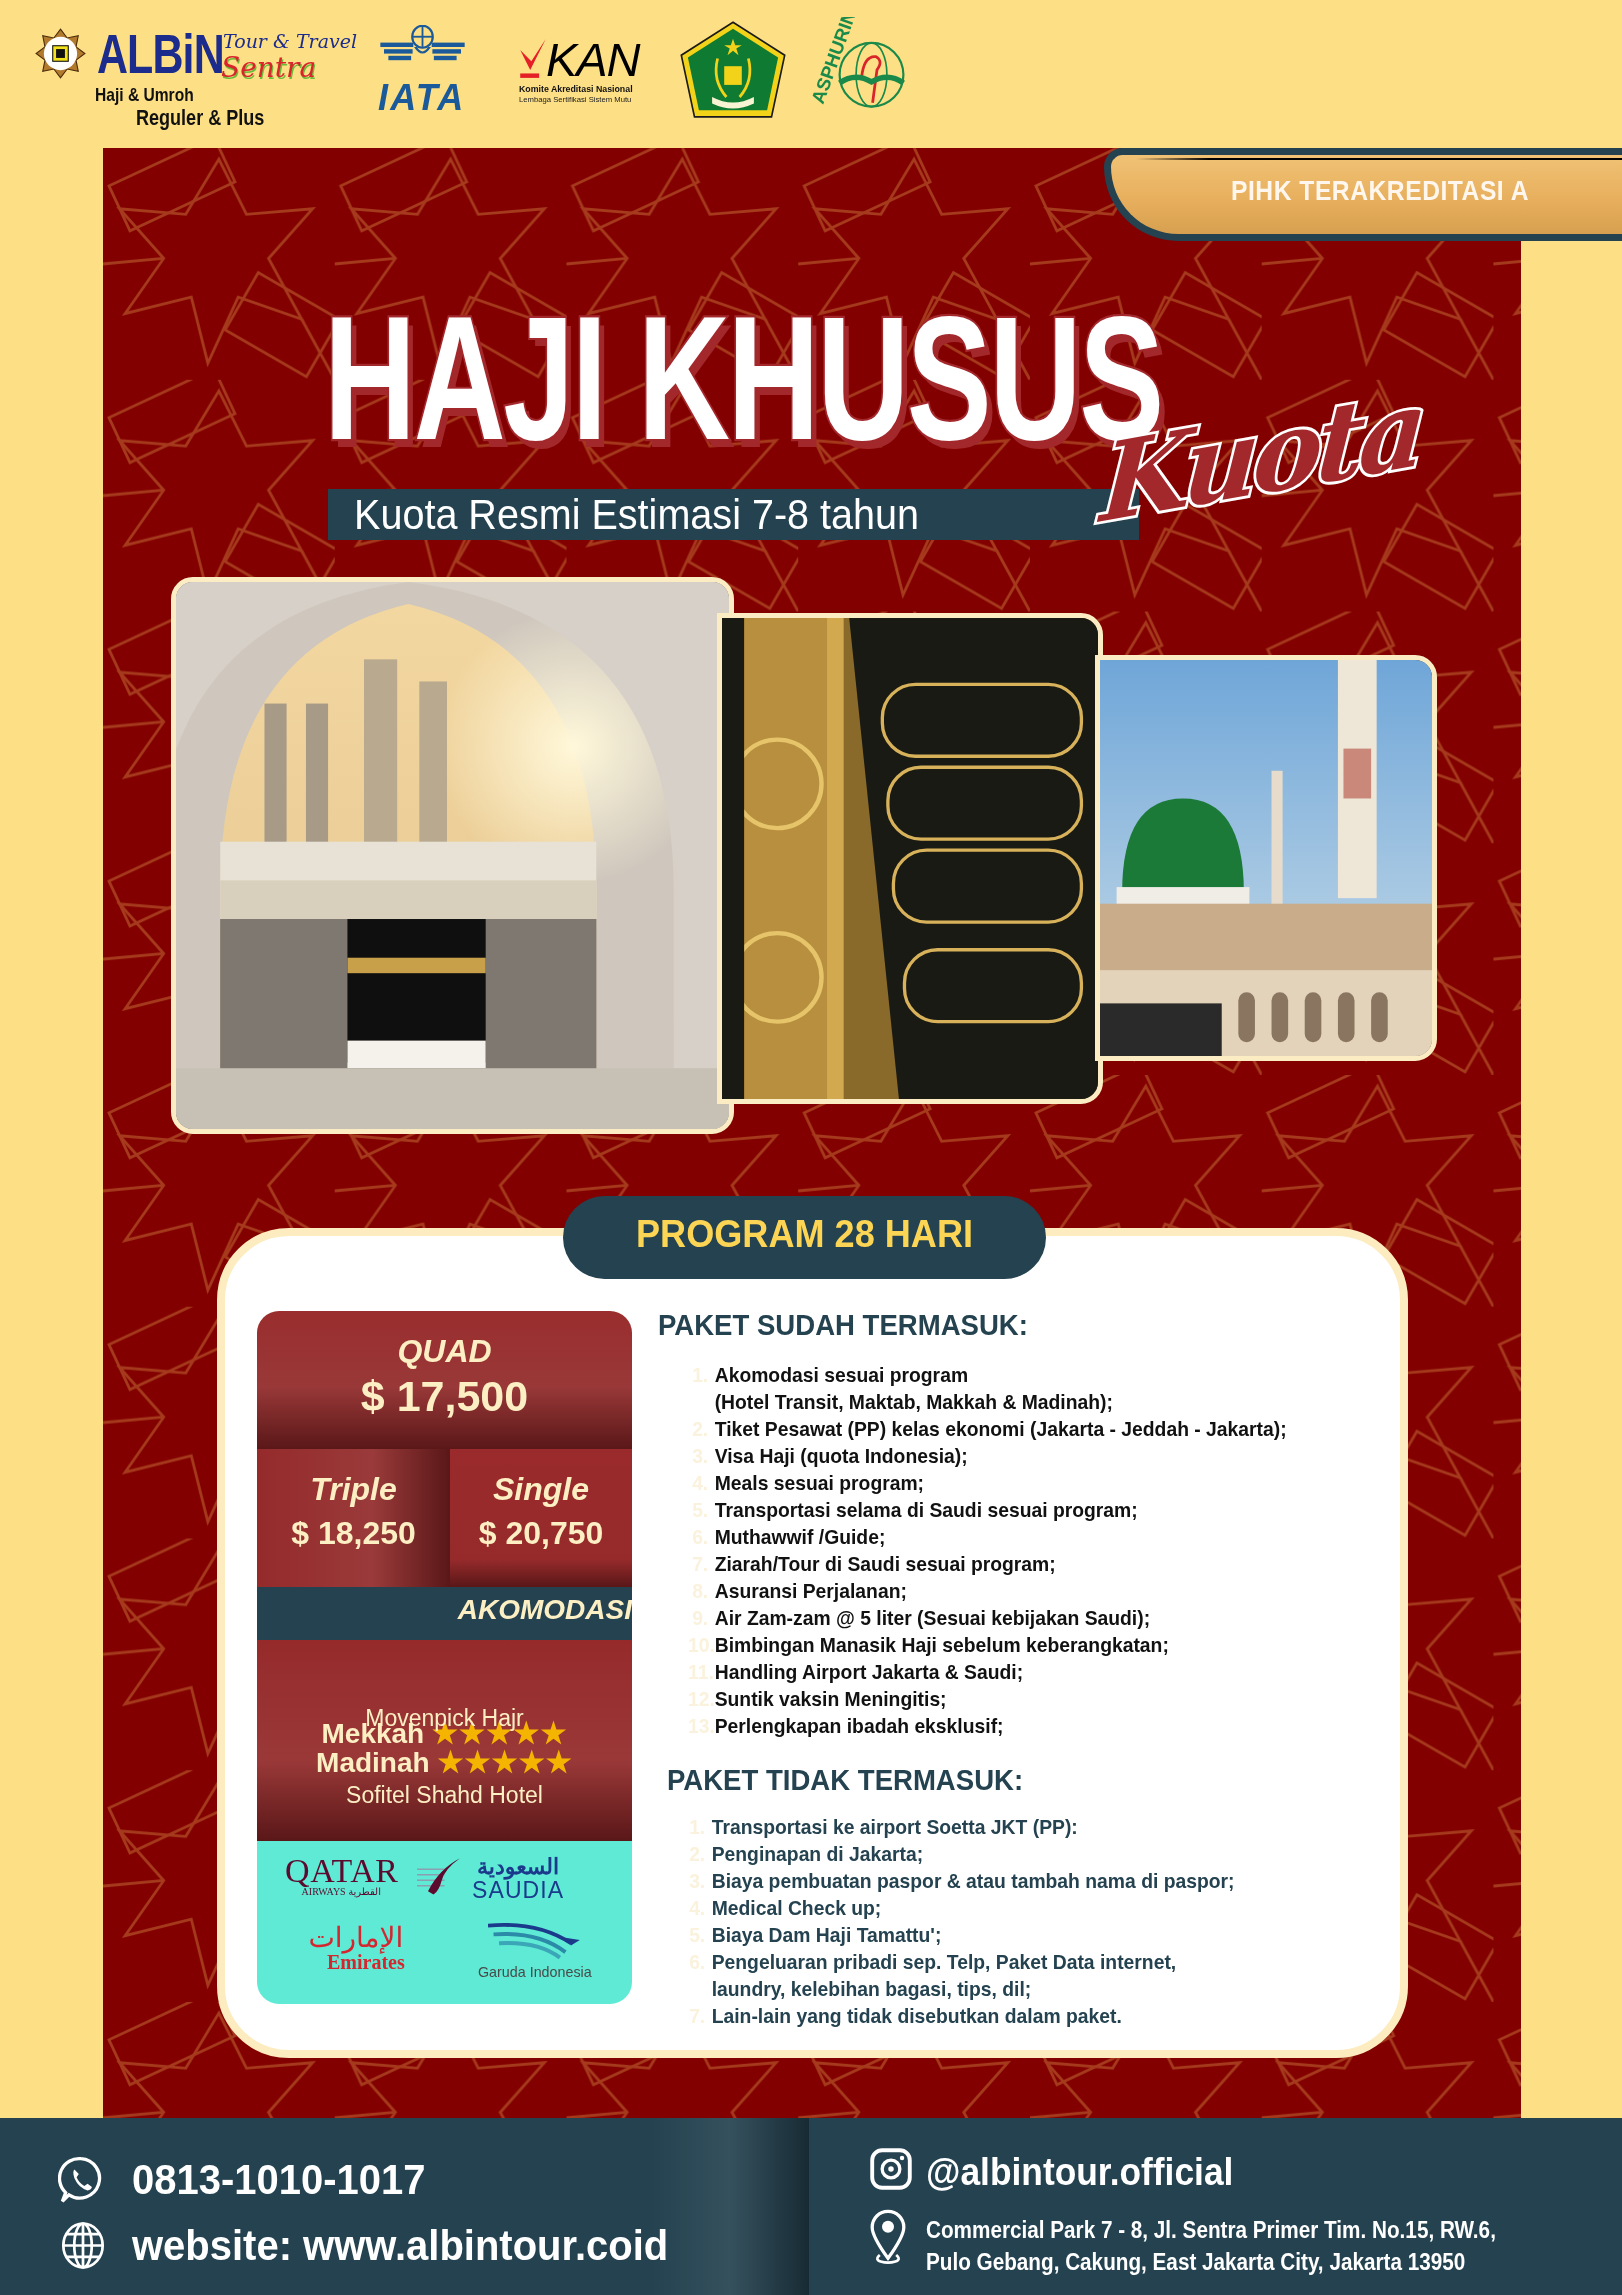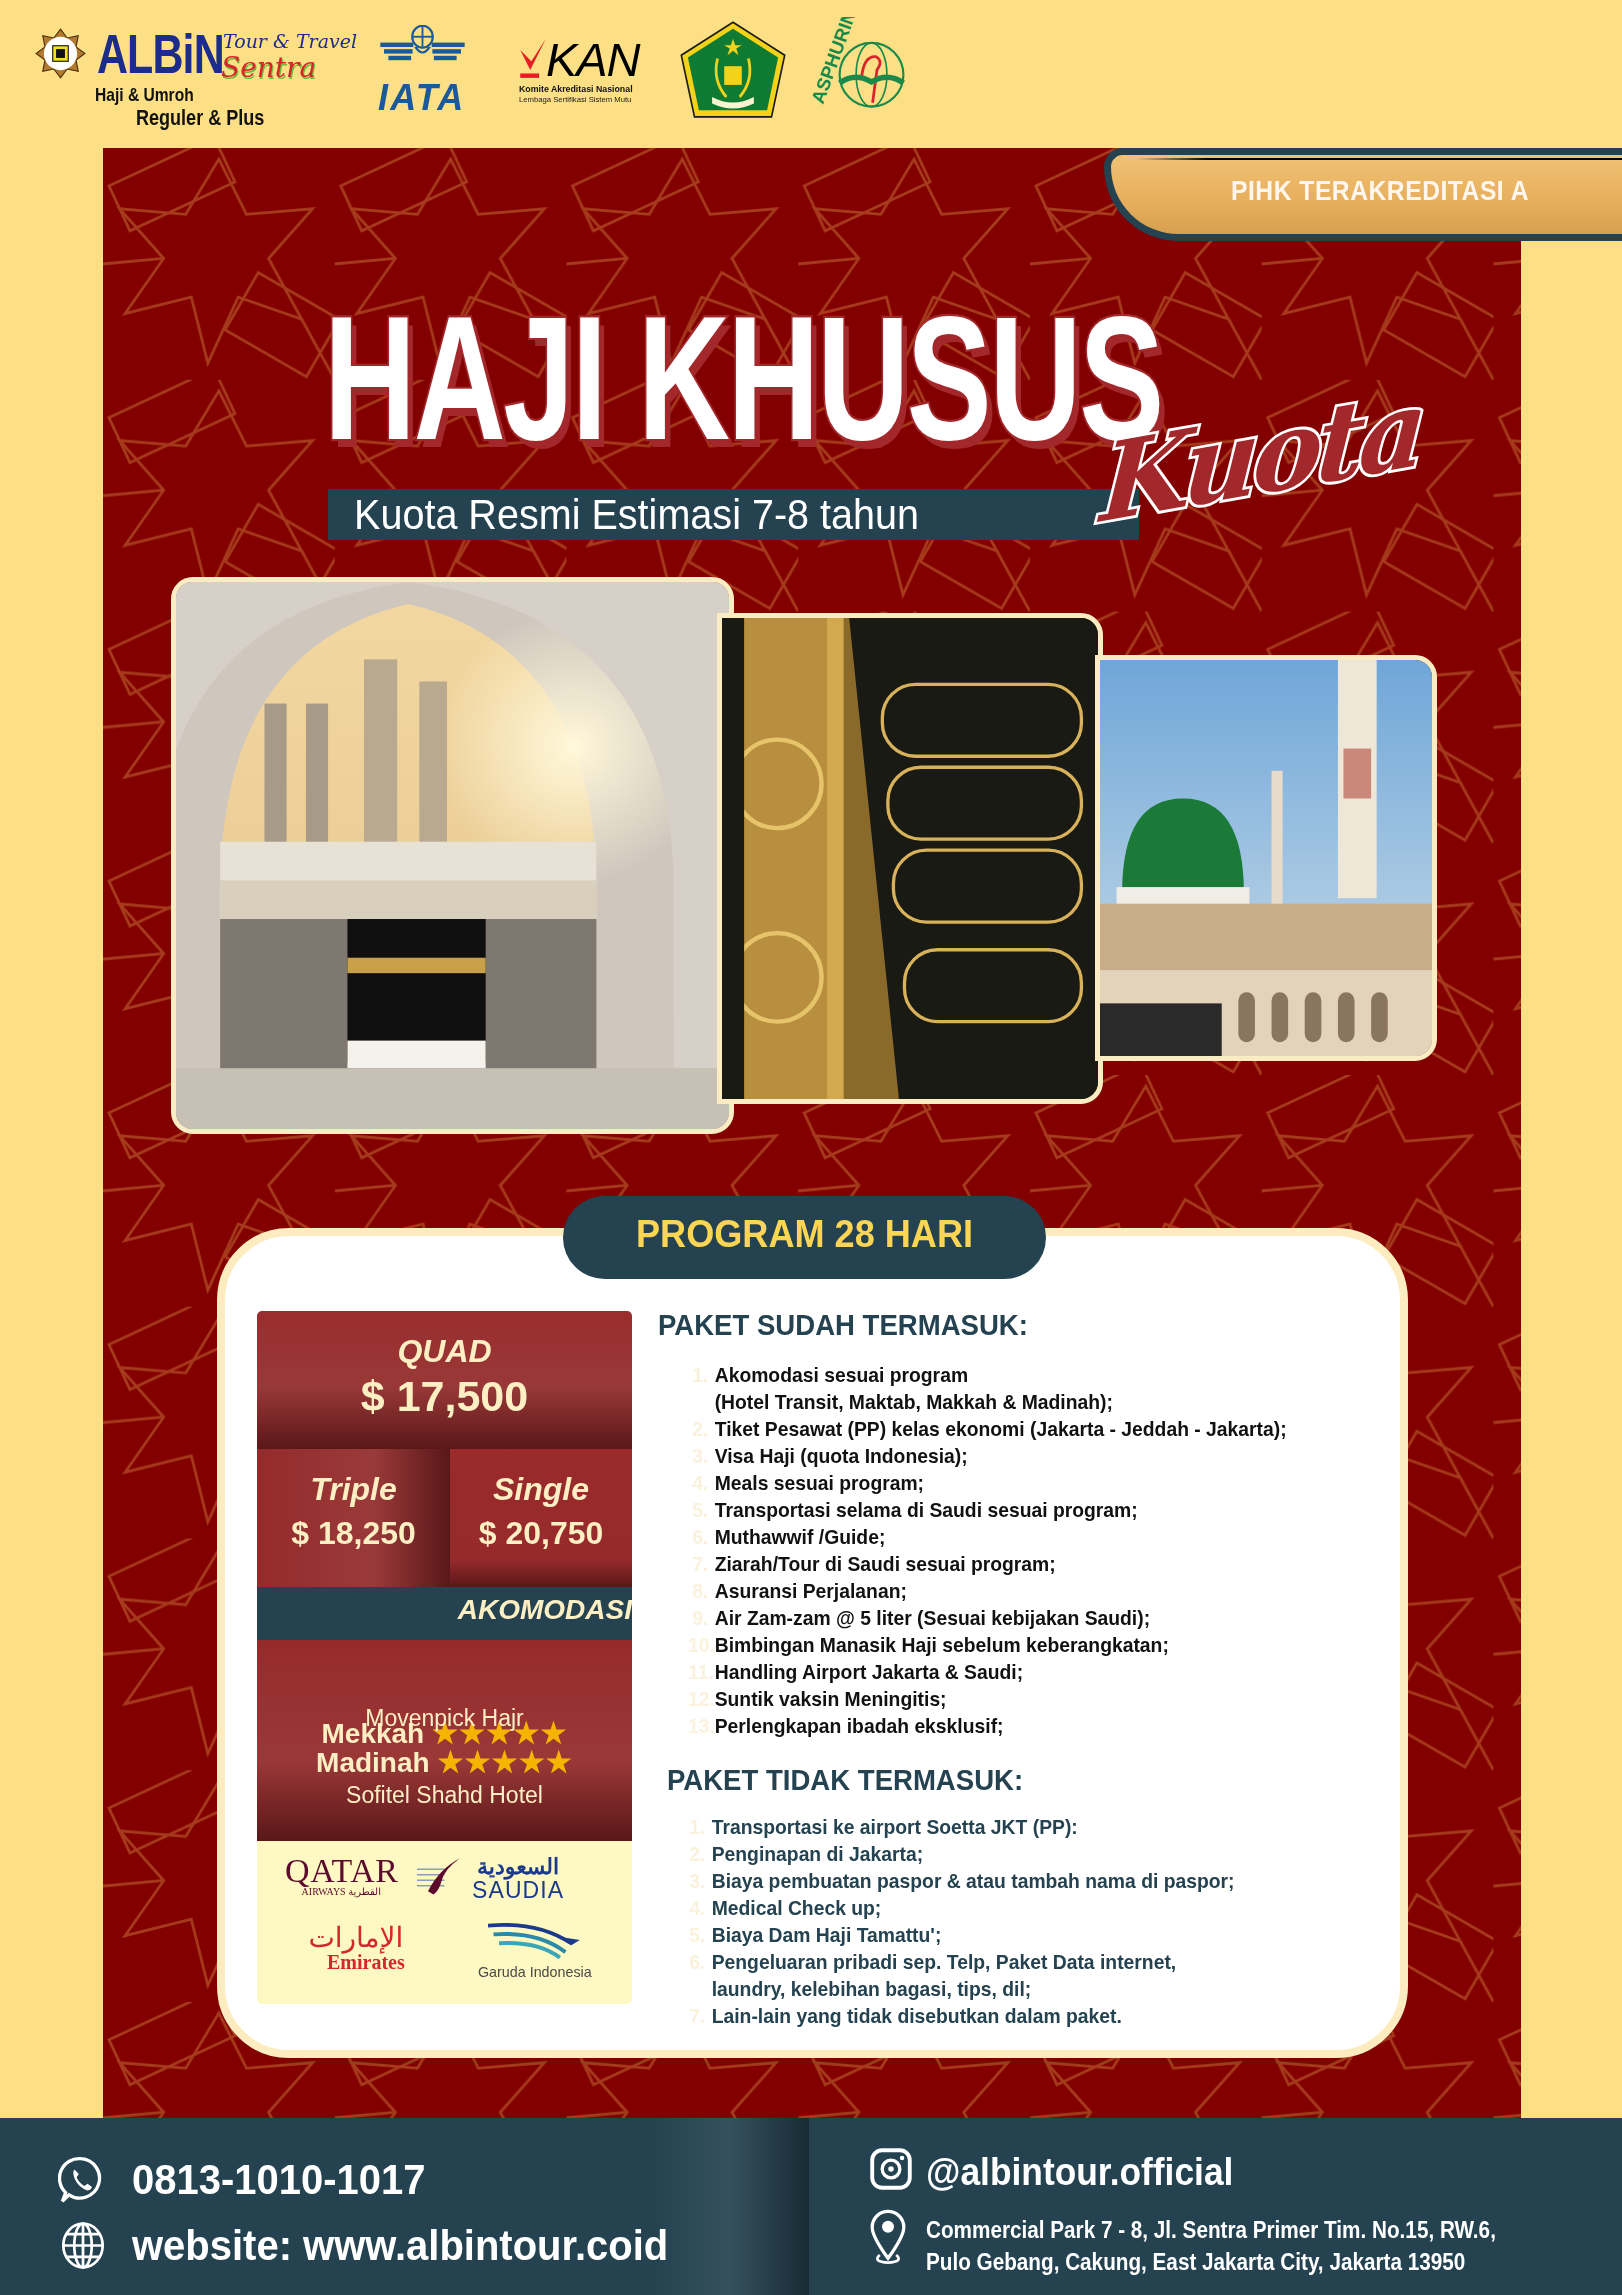--- a/index.html
+++ b/index.html
@@ -109,21 +109,21 @@
     color: #fcd555; z-index: 4; transform: scaleX(0.95);
   }
 
   
   .info-card {
     left: 217px; top: 1228px; width: 1191px; height: 830px; background: #fff;
     border: 8.8px solid #fcecbf; border-radius: 72px; z-index: 2;
   }
 
   
-  .price-box { left: 257px; top: 1311px; width: 375px; height: 693px; border-radius: 5px; overflow: hidden; z-index: 3; }
+  .price-box { left: 257px; top: 1311px; width: 375px; height: 693px; border-radius: 22px; overflow: hidden; z-index: 3; }
   .quad-cell {
     left: 0; top: 0; width: 375px; height: 138px;
     background: linear-gradient(180deg, #9a2d2e 0%, #993838 55%, #5a1718 100%);
   }
   .quad-label { left: 0; top: 22px; width: 375px; text-align: center; font-weight: 700; font-style: italic; font-size: 32px; color: #fdefc4; }
   .quad-price { left: 0; top: 61px; width: 375px; text-align: center; font-weight: 700; font-size: 43px; color: #fdefc4; }
   .triple-cell {
     left: 0; top: 138px; width: 193px; height: 138px;
     background: linear-gradient(90deg, #952a2b 0%, #9a3a3a 60%, #5a1718 100%);
   }
@@ -135,21 +135,21 @@
   .cell-price { width: 100%; text-align: center; font-weight: 700; font-size: 32px; color: #fdefc4; top: 66px; left: 0; }
   .akom-header { left: 0; top: 276px; width: 375px; height: 53px; background: #244250; }
   .akom-header-text { left: 0; top: 283px; width: 375px; text-align: right; font-weight: 700; font-style: italic; font-size: 28px; color: #fdefc4; }
   .hotel-cell {
     left: 0; top: 329px; width: 375px; height: 201px;
     background: linear-gradient(180deg, #962a2b 0%, #9a3838 60%, #5a1718 100%);
   }
   .hotel-city { width: 375px; left: 0; text-align: center; font-weight: 700; font-size: 28px; color: #fdefc4; white-space: nowrap; }
   .hotel-city .stars { color: #f5b400; font-size: 29px; letter-spacing: 1.1px; }
   .hotel-name { width: 375px; left: 0; text-align: center; font-size: 23px; color: #fdefc4; }
-  .airline-cell { left: 0; top: 530px; width: 375px; height: 163px; background: #fef9c3; }
+  .airline-cell { left: 0; top: 530px; width: 375px; height: 163px; background: #5eead4; }
   .airline { position: absolute; text-align: center; }
   .qatar { left: 28px; top: 11px; }
   .qatar .big { font-family: "Liberation Serif", serif; font-size: 34px; color: #5c0a2e; letter-spacing: 0.6px; }
   .qatar .small { font-family: "Liberation Serif", serif; font-size: 10px; color: #5c0a2e; margin-top: -4.4px; margin-left: 16.6px; text-align: left;}
   .saudia { left: 215px; top: 13.2px; }
   .saudia .ar { font-size: 22px; color: #1b3a8c; font-weight: bold; }
   .saudia .en { font-size: 23px; color: #1b3a8c; letter-spacing: 1.1px; margin-top: -3.3px; }
   .emirates { left: 50px; top: 80px; }
   .emirates .ar { font-size: 28px; color: #d5252f; }
   .emirates .en { font-family: "Liberation Serif", serif; font-size: 20px; color: #d5252f; font-weight: 700; margin-top: -3.3px; margin-left: 20px;}

